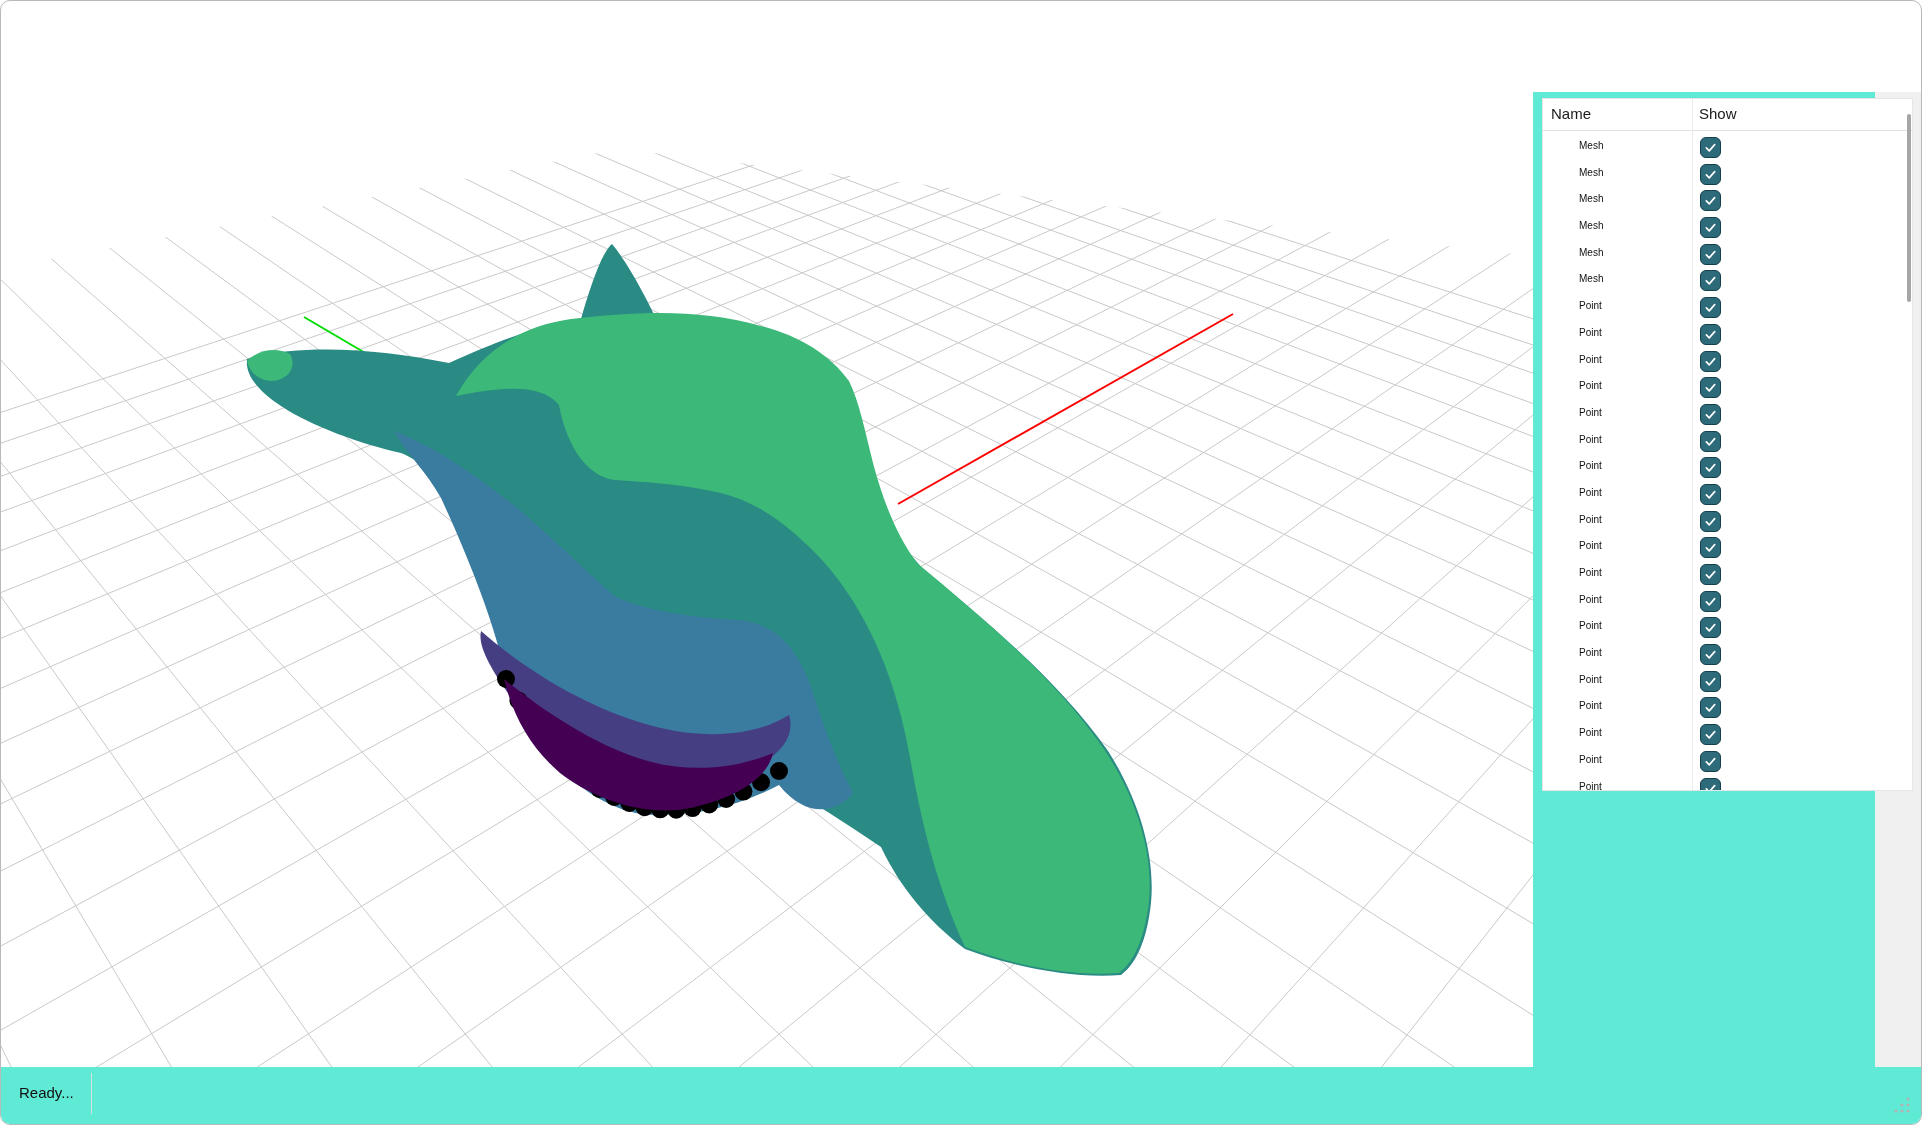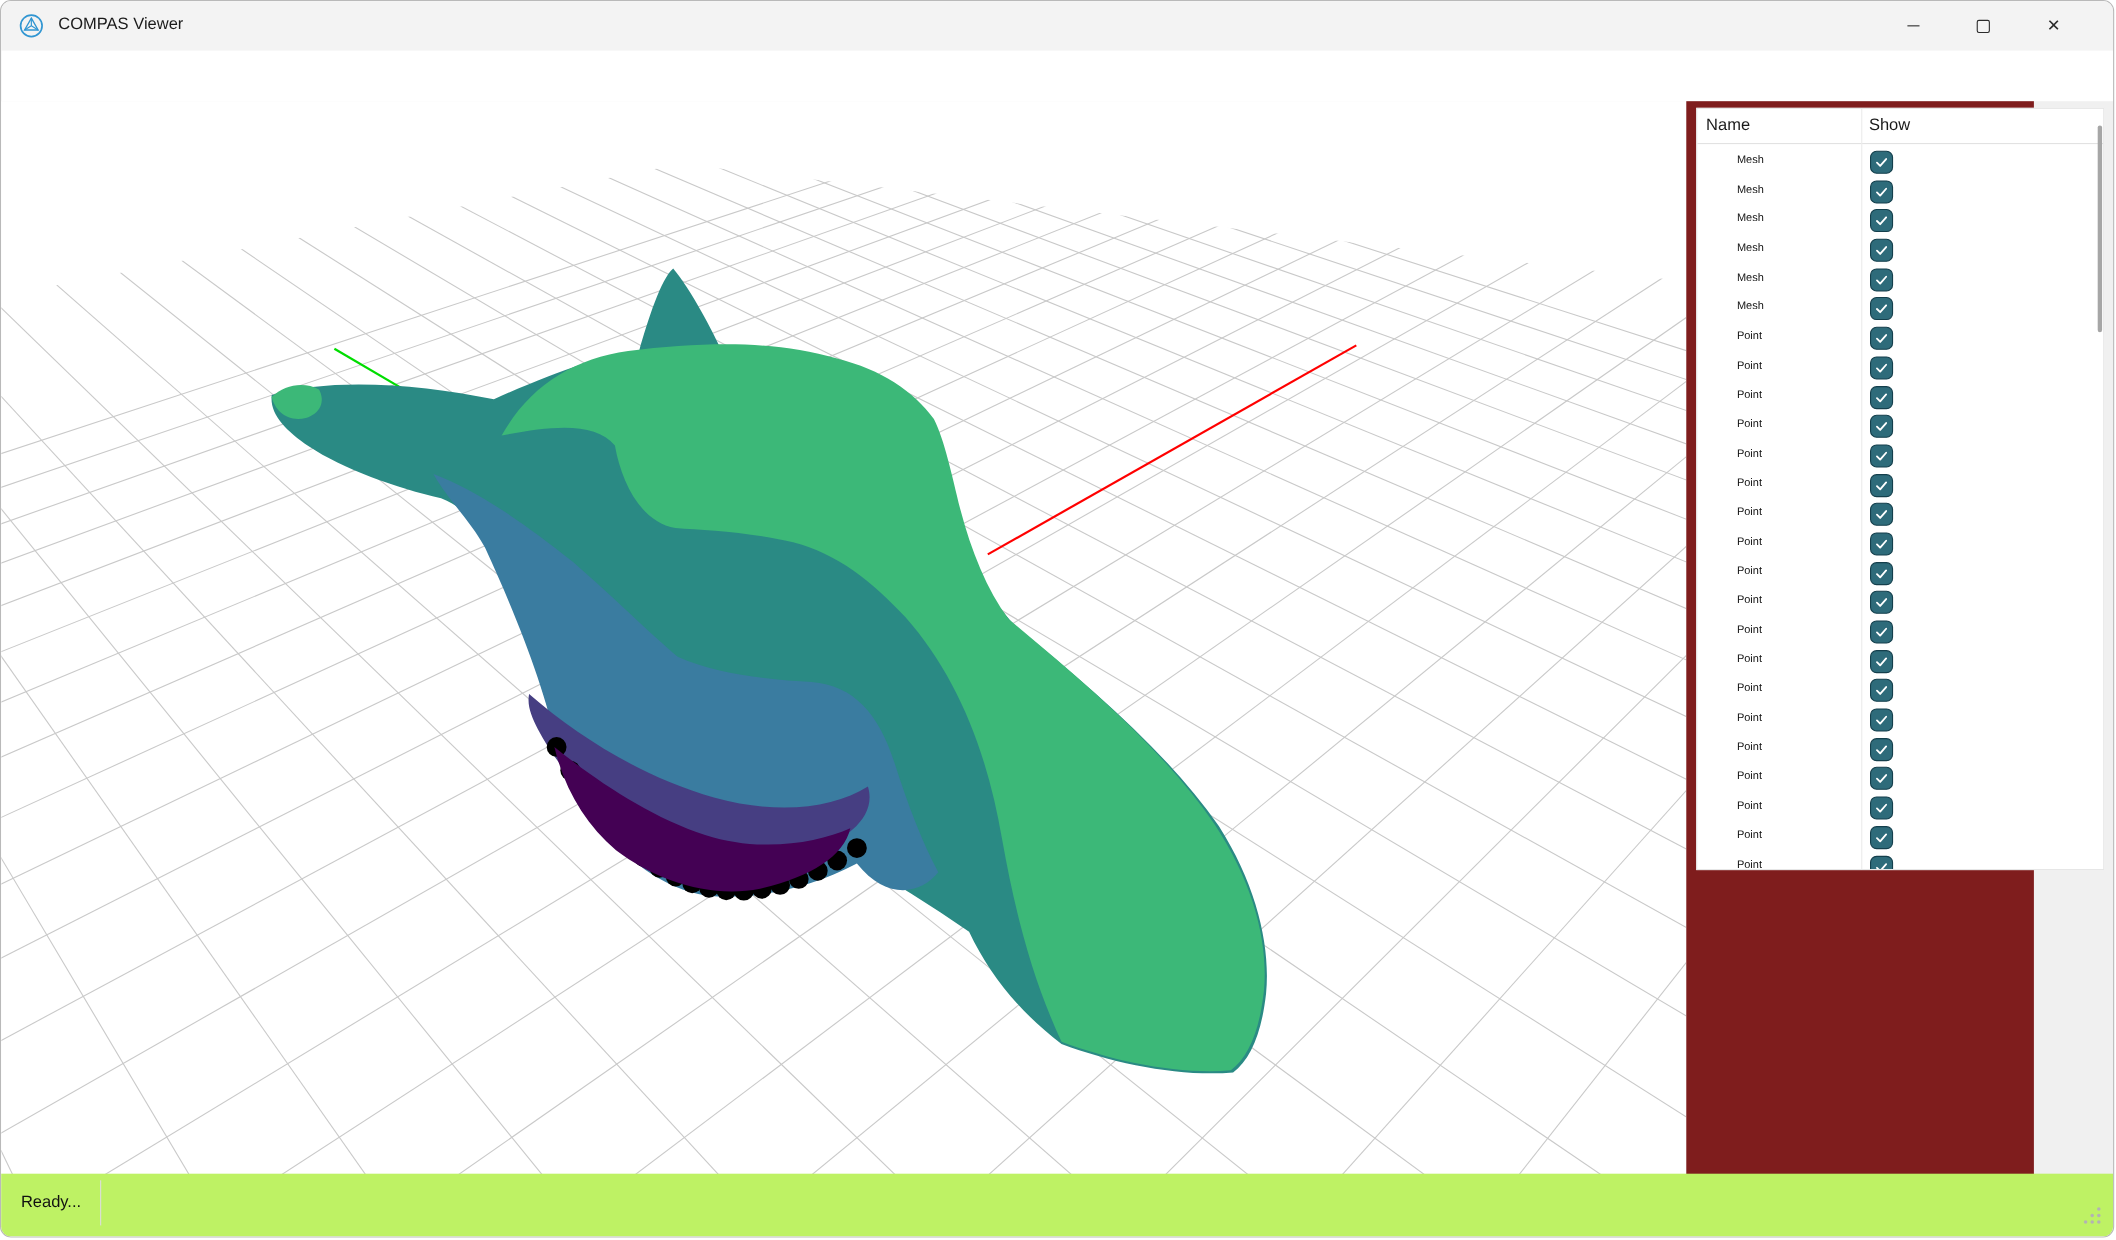--- a/index.html
+++ b/index.html
@@ -15,63 +15,44 @@
   .glyph-max{display:block;width:10px;height:10px;border:1.2px solid #2b2b2b;border-radius:2px;}
   .glyph-close{font-size:15px;color:#2b2b2b;line-height:1;}
   
   .menubar{position:absolute;left:0;top:45px;width:100%;height:46px;background:#f3f3f3;display:flex;align-items:center;padding-left:25px;box-sizing:border-box;gap:47px;}
   .menu-item{font-size:16.5px;color:#111;white-space:nowrap;}
   
   .main{position:absolute;left:0;top:91px;width:100%;height:977px;background:#f0f0f0;}
   .viewport3d{position:absolute;left:0;top:0;width:1532px;height:977px;background:#ffffff;}
   .viewport3d svg{display:block;}
   
-  .sidebar{position:absolute;left:1532px;top:0;width:316px;height:977px;background:#7f1d1d;}
+  .sidebar{position:absolute;left:1532px;top:0;width:316px;height:977px;background:#5eead4;padding-left:26px;}
   .tree-table{position:absolute;left:9px;top:6px;width:371px;height:693px;background:#ffffff;border:1px solid #e6e6e6;box-sizing:border-box;overflow:hidden;}
   .tree-header{position:relative;height:31px;border-bottom:1px solid #e2e2e2;}
   .tree-header .hdr-name{position:absolute;left:8px;top:6px;font-size:15px;}
   .tree-header .hdr-show{position:absolute;left:156px;top:6px;font-size:15px;}
   .col-sep{position:absolute;left:149px;top:0;bottom:0;width:1px;background:#ececec;}
   .tree-rows{position:absolute;left:0;top:31px;right:0;bottom:0;padding-top:5px;}
   .tree-row{position:relative;height:26.7px;}
   .row-name{position:absolute;left:36px;top:5px;font-size:10px;color:#111;}
   .checkbox{position:absolute;left:157px;top:2px;width:21px;height:21px;border-radius:6px;background:#2e6b7a;border:1.5px solid #143f4c;box-sizing:border-box;display:flex;align-items:center;justify-content:center;}
   .scroll-thumb{position:absolute;left:364px;top:15px;width:4px;height:188px;border-radius:2px;background:#a6a6a6;}
   .inspector{position:absolute;left:23px;top:725px;width:351px;height:232px;background:#fbfbfb;border:1px solid #ececec;border-radius:9px;box-sizing:border-box;text-align:center;}
   .inspector-msg{margin-top:28px;font-size:15px;color:#222;}
   
-  .statusbar{position:absolute;left:0;bottom:0;width:100%;height:57px;background:#bef264;}
+  .statusbar{position:absolute;left:0;bottom:0;width:100%;height:57px;background:#5eead4;}
   .status-text{position:absolute;left:18px;top:17px;font-size:15px;color:#111;}
   .status-sep{position:absolute;left:90px;top:6px;bottom:10px;width:1px;background:#dcdcdc;}
   .resize-grip{position:absolute;right:8px;bottom:8px;width:22px;height:22px;}
 </style>
 </head>
 <body>
 
 <div class="window">
 
-  <div class="titlebar">
-    <svg class="logo" viewBox="0 0 24 24">
-      <circle cx="12" cy="12" r="10.2" fill="none" stroke="#3196d2" stroke-width="1.6"></circle>
-      <path d="M12 4.6 L18.4 15.9 L5.6 15.9 Z" fill="none" stroke="#3196d2" stroke-width="1.3"></path>
-      <path d="M12 4.6 L12 12 M12 12 L18.4 15.9 M12 12 L5.6 15.9" fill="none" stroke="#3196d2" stroke-width="1.1"></path>
-    </svg>
-    <div class="title-text">COMPAS Viewer</div>
-    <div class="win-controls">
-      <div class="win-btn" title="">
-          <span class="glyph-min"></span>
-        </div>
-      <div class="win-btn">
-          <span class="glyph-max"></span>
-        </div>
-      <div class="win-btn">
-          <span class="glyph-close">✕</span>
-        </div>
-    </div>
-  </div>
 
 
   <div class="main">
 
     <div class="viewport3d">
       <svg width="1532" height="977" viewBox="0 91 1532 977" xmlns="http://www.w3.org/2000/svg">
         <defs>
           <clipPath id="gridClip">
             <polygon points="0,268 618,148 1532,255 1532,1068 0,1068"></polygon>
           </clipPath>

